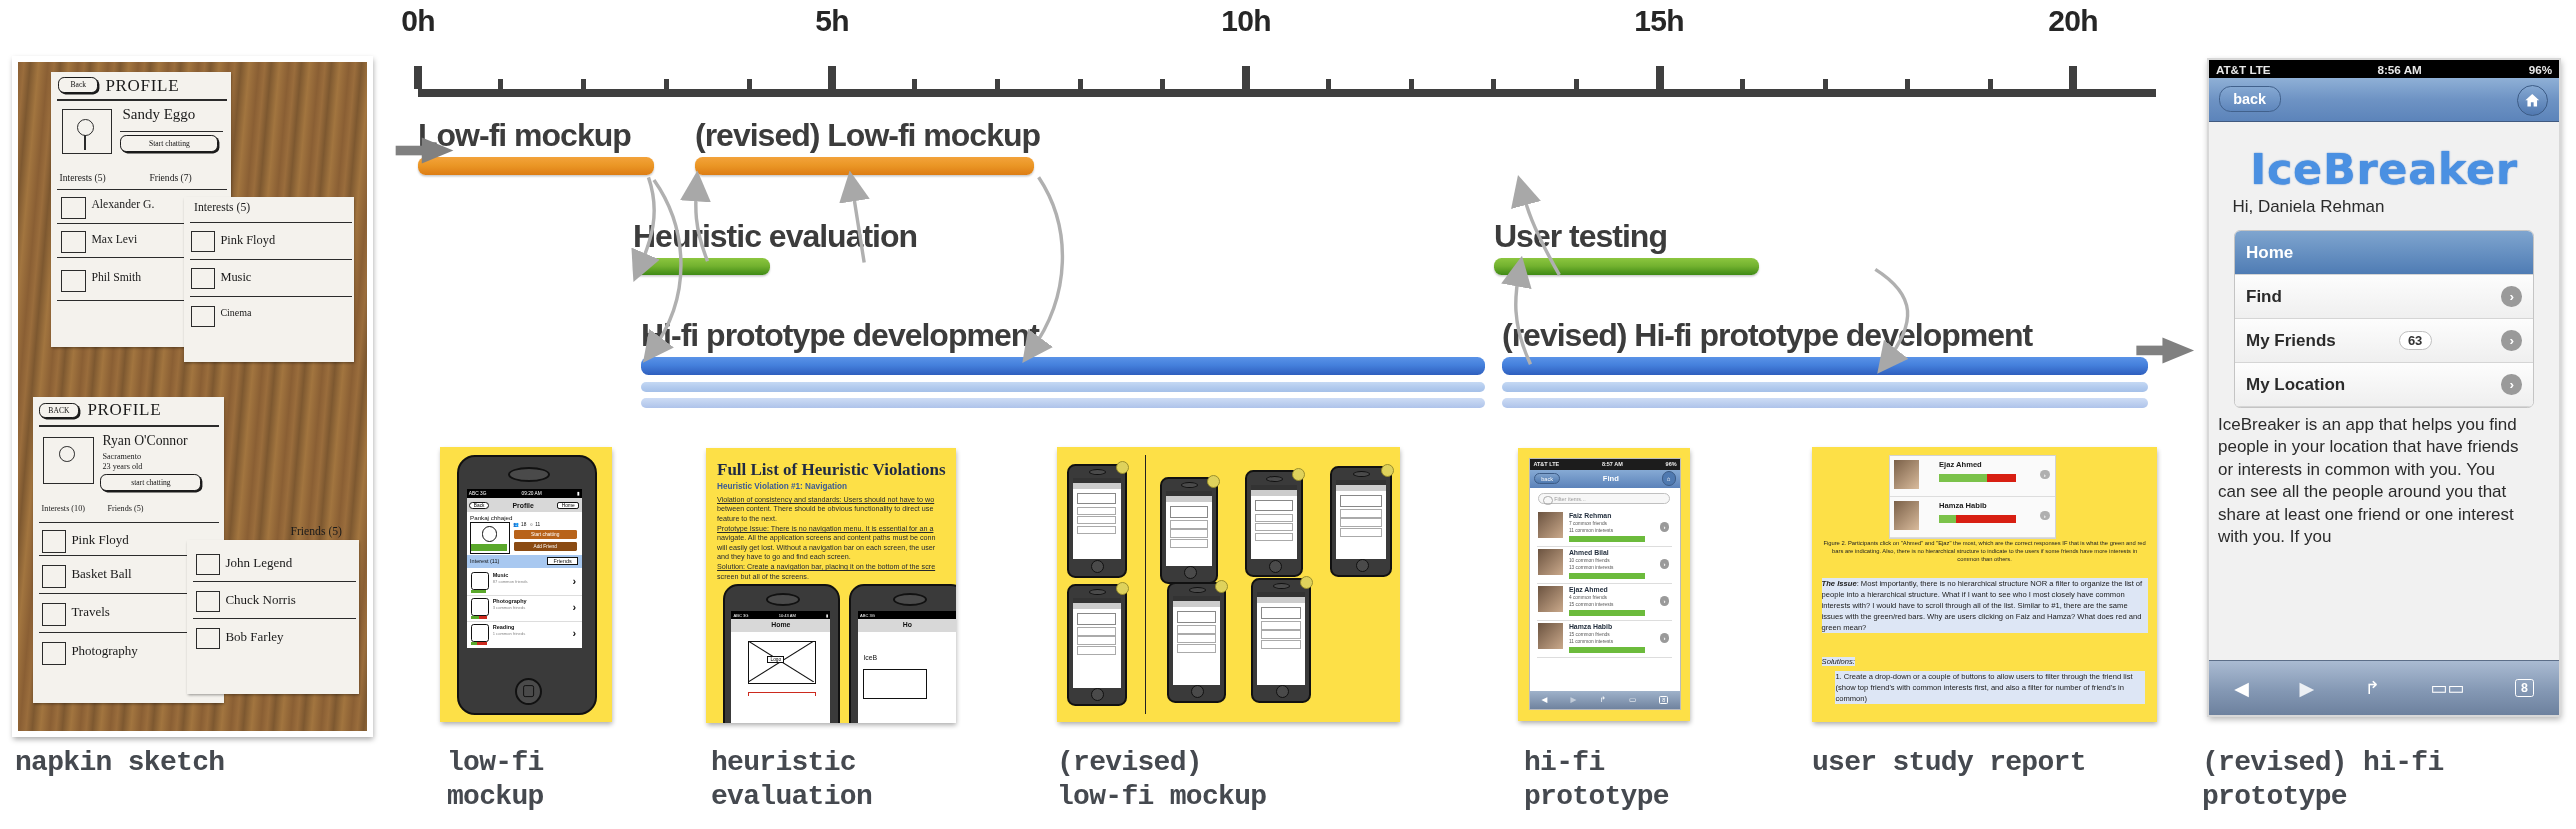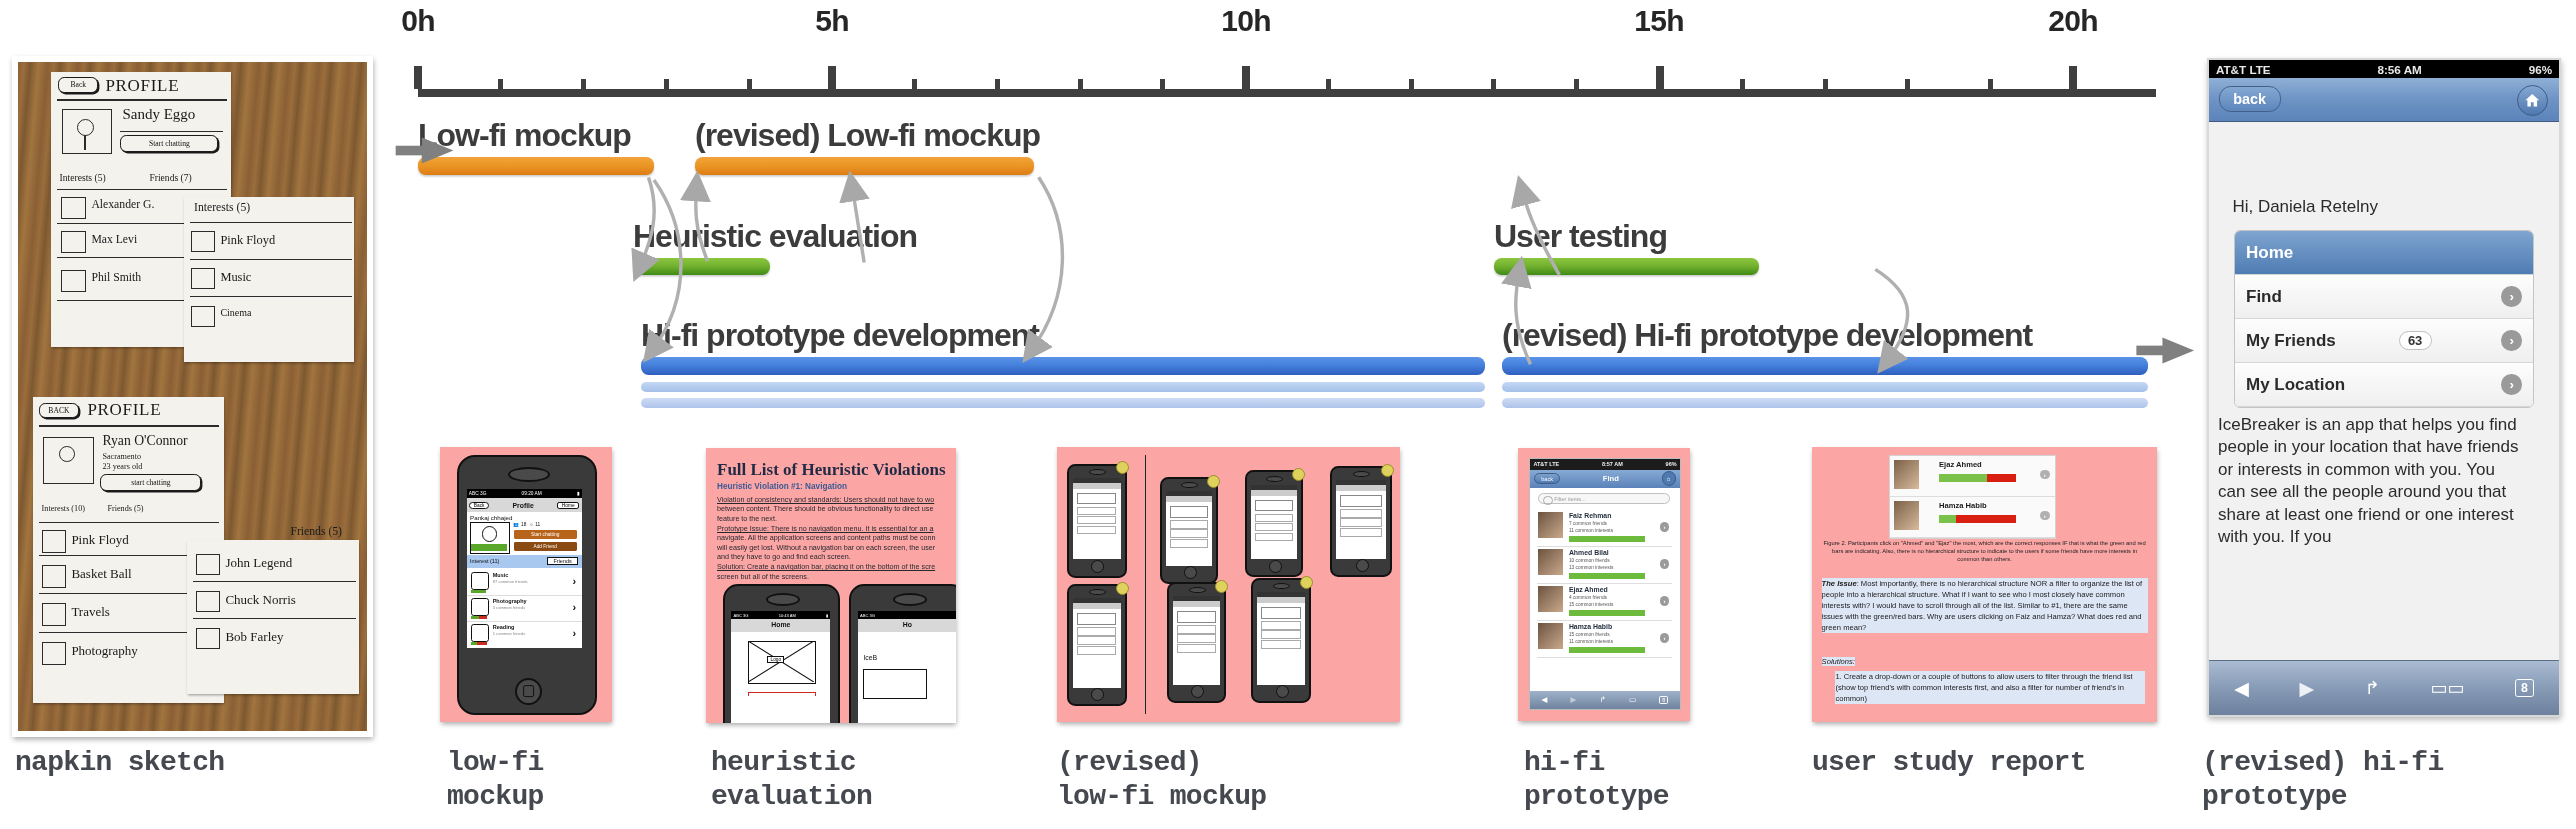--- a/index.html
+++ b/index.html
@@ -26,21 +26,21 @@
   .bar.green{background:linear-gradient(to bottom,#8cc63f 0%,#72b12f 48%,#3f8a15 100%);
       box-shadow:0 1.4px 2.1px rgba(0,0,0,.22);}
   .bar.blue-dark{background:linear-gradient(to bottom,#5a93e8 0%,#4580dc 45%,#2f5fbe 100%);}
   .bar.blue-light{background:linear-gradient(to bottom,#c5d9f4 0%,#b3cbee 50%,#a5c0e8 100%);}
   .bar.blue-light2{background:linear-gradient(to bottom,#cddcf5 0%,#bed0ef 50%,#aec3ea 100%);}
 
   svg.curves{position:absolute;left:0;top:0;width:2576px;height:830px;
       pointer-events:none;}
 
   
-  .thumb{position:absolute;background:#fca5a5;
+  .thumb{position:absolute;background:#fde047;
       box-shadow:1.4px 2.7px 4.8px rgba(0,0,0,.33);overflow:hidden;}
   .caption{position:absolute;font-family:"Liberation Mono",monospace;
       font-size:28px;font-weight:bold;color:#45494f;line-height:1.22;
       letter-spacing:-0.7px;white-space:pre-line;}
 
   
   #napkin{left:12.4px;top:56px;width:349px;height:669px;
       background:
         repeating-linear-gradient(95deg,#8a5f34 0px,#9a6d3c 6.2px,#7d5830 12.4px,#a2753f 20.6px,#8a5f34 30px);
       border:6.2px solid #fff;box-shadow:1.4px 2.7px 5.5px rgba(0,0,0,.35);}
@@ -603,21 +603,22 @@
     <span>96%</span>
   </div>
   <div id="ice-nav">
     <div id="ice-back">back</div>
     <div id="ice-home">
       <svg width="16.5" height="16.5" viewBox="0 0 24 24">
           <path d="M12 3 L22 12 h-3 v9 h-5 v-6 h-4 v6 H5 v-9 H2 z" fill="#fff"></path>
         </svg>
     </div>
   </div>
-  <div id="ice-greet">Hi, Daniela Retelny</div>
+  <div id="ice-logo">IceBreaker</div>
+  <div id="ice-greet">Hi, Daniela Rehman</div>
   <div id="ice-list">
       <div class="ice-row sel">
         <span>Home</span>
       </div>
       <div class="ice-row">
         <span>Find</span>
         <span class="chev" style="margin-left:auto;">›</span>
       </div>
       <div class="ice-row">
         <span>My Friends</span>

